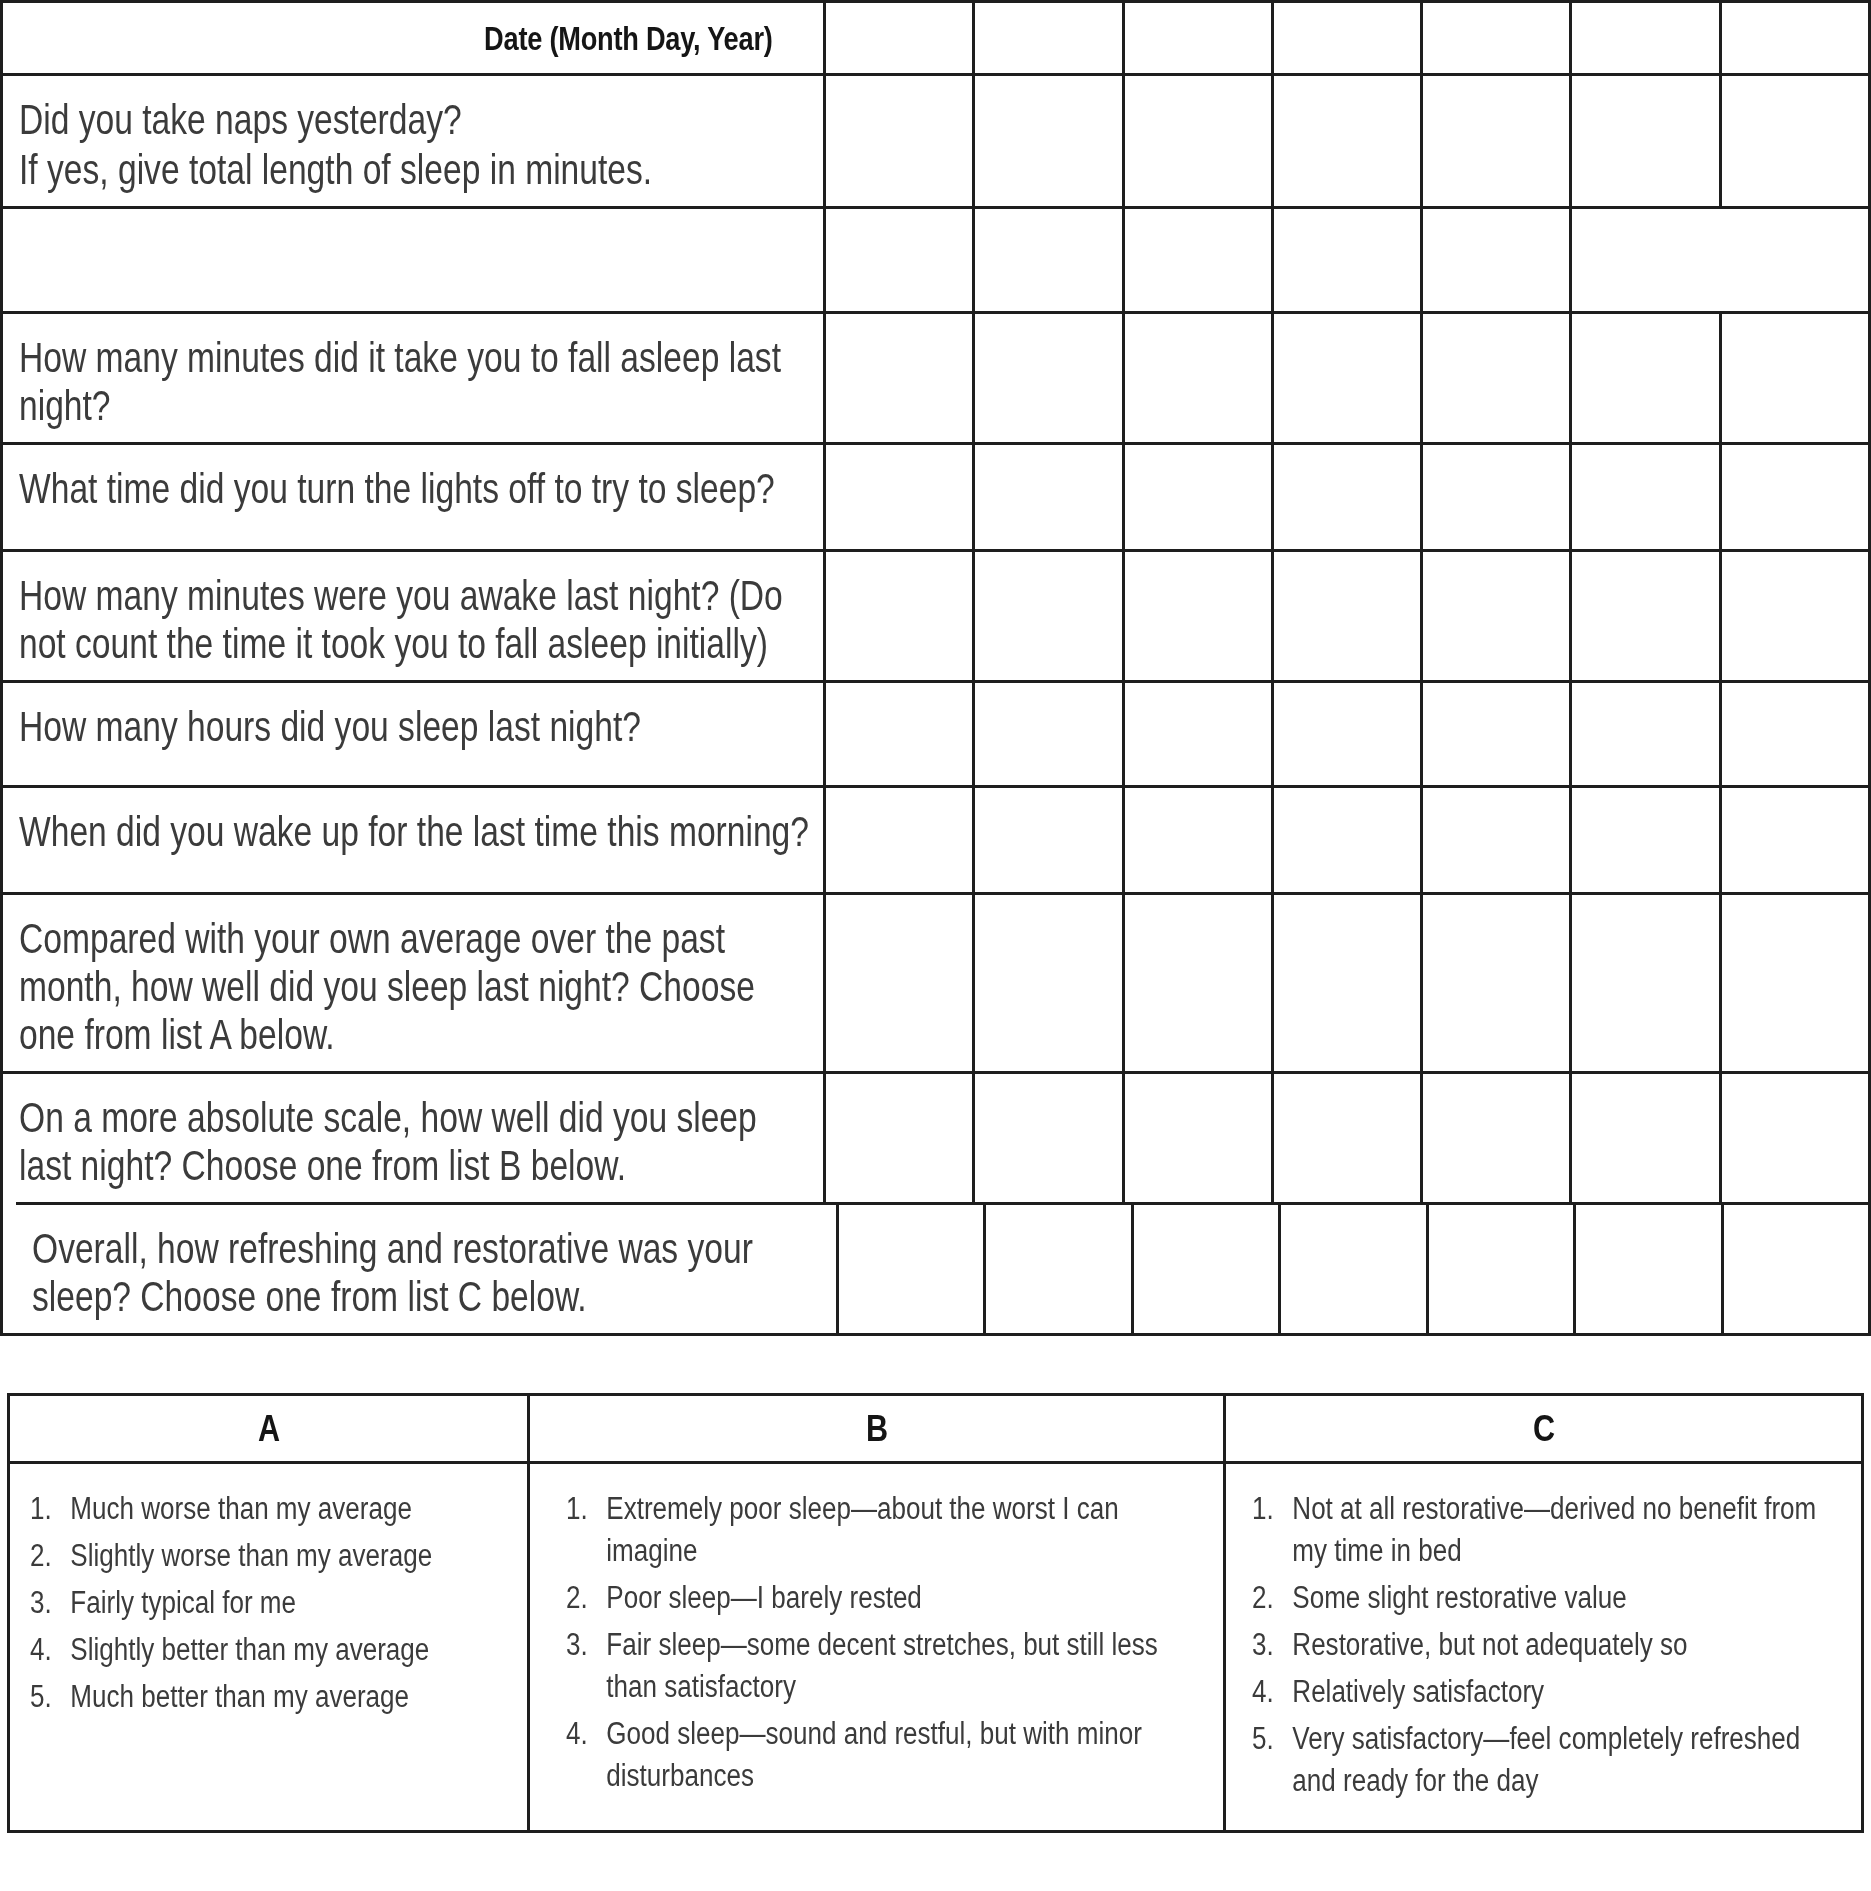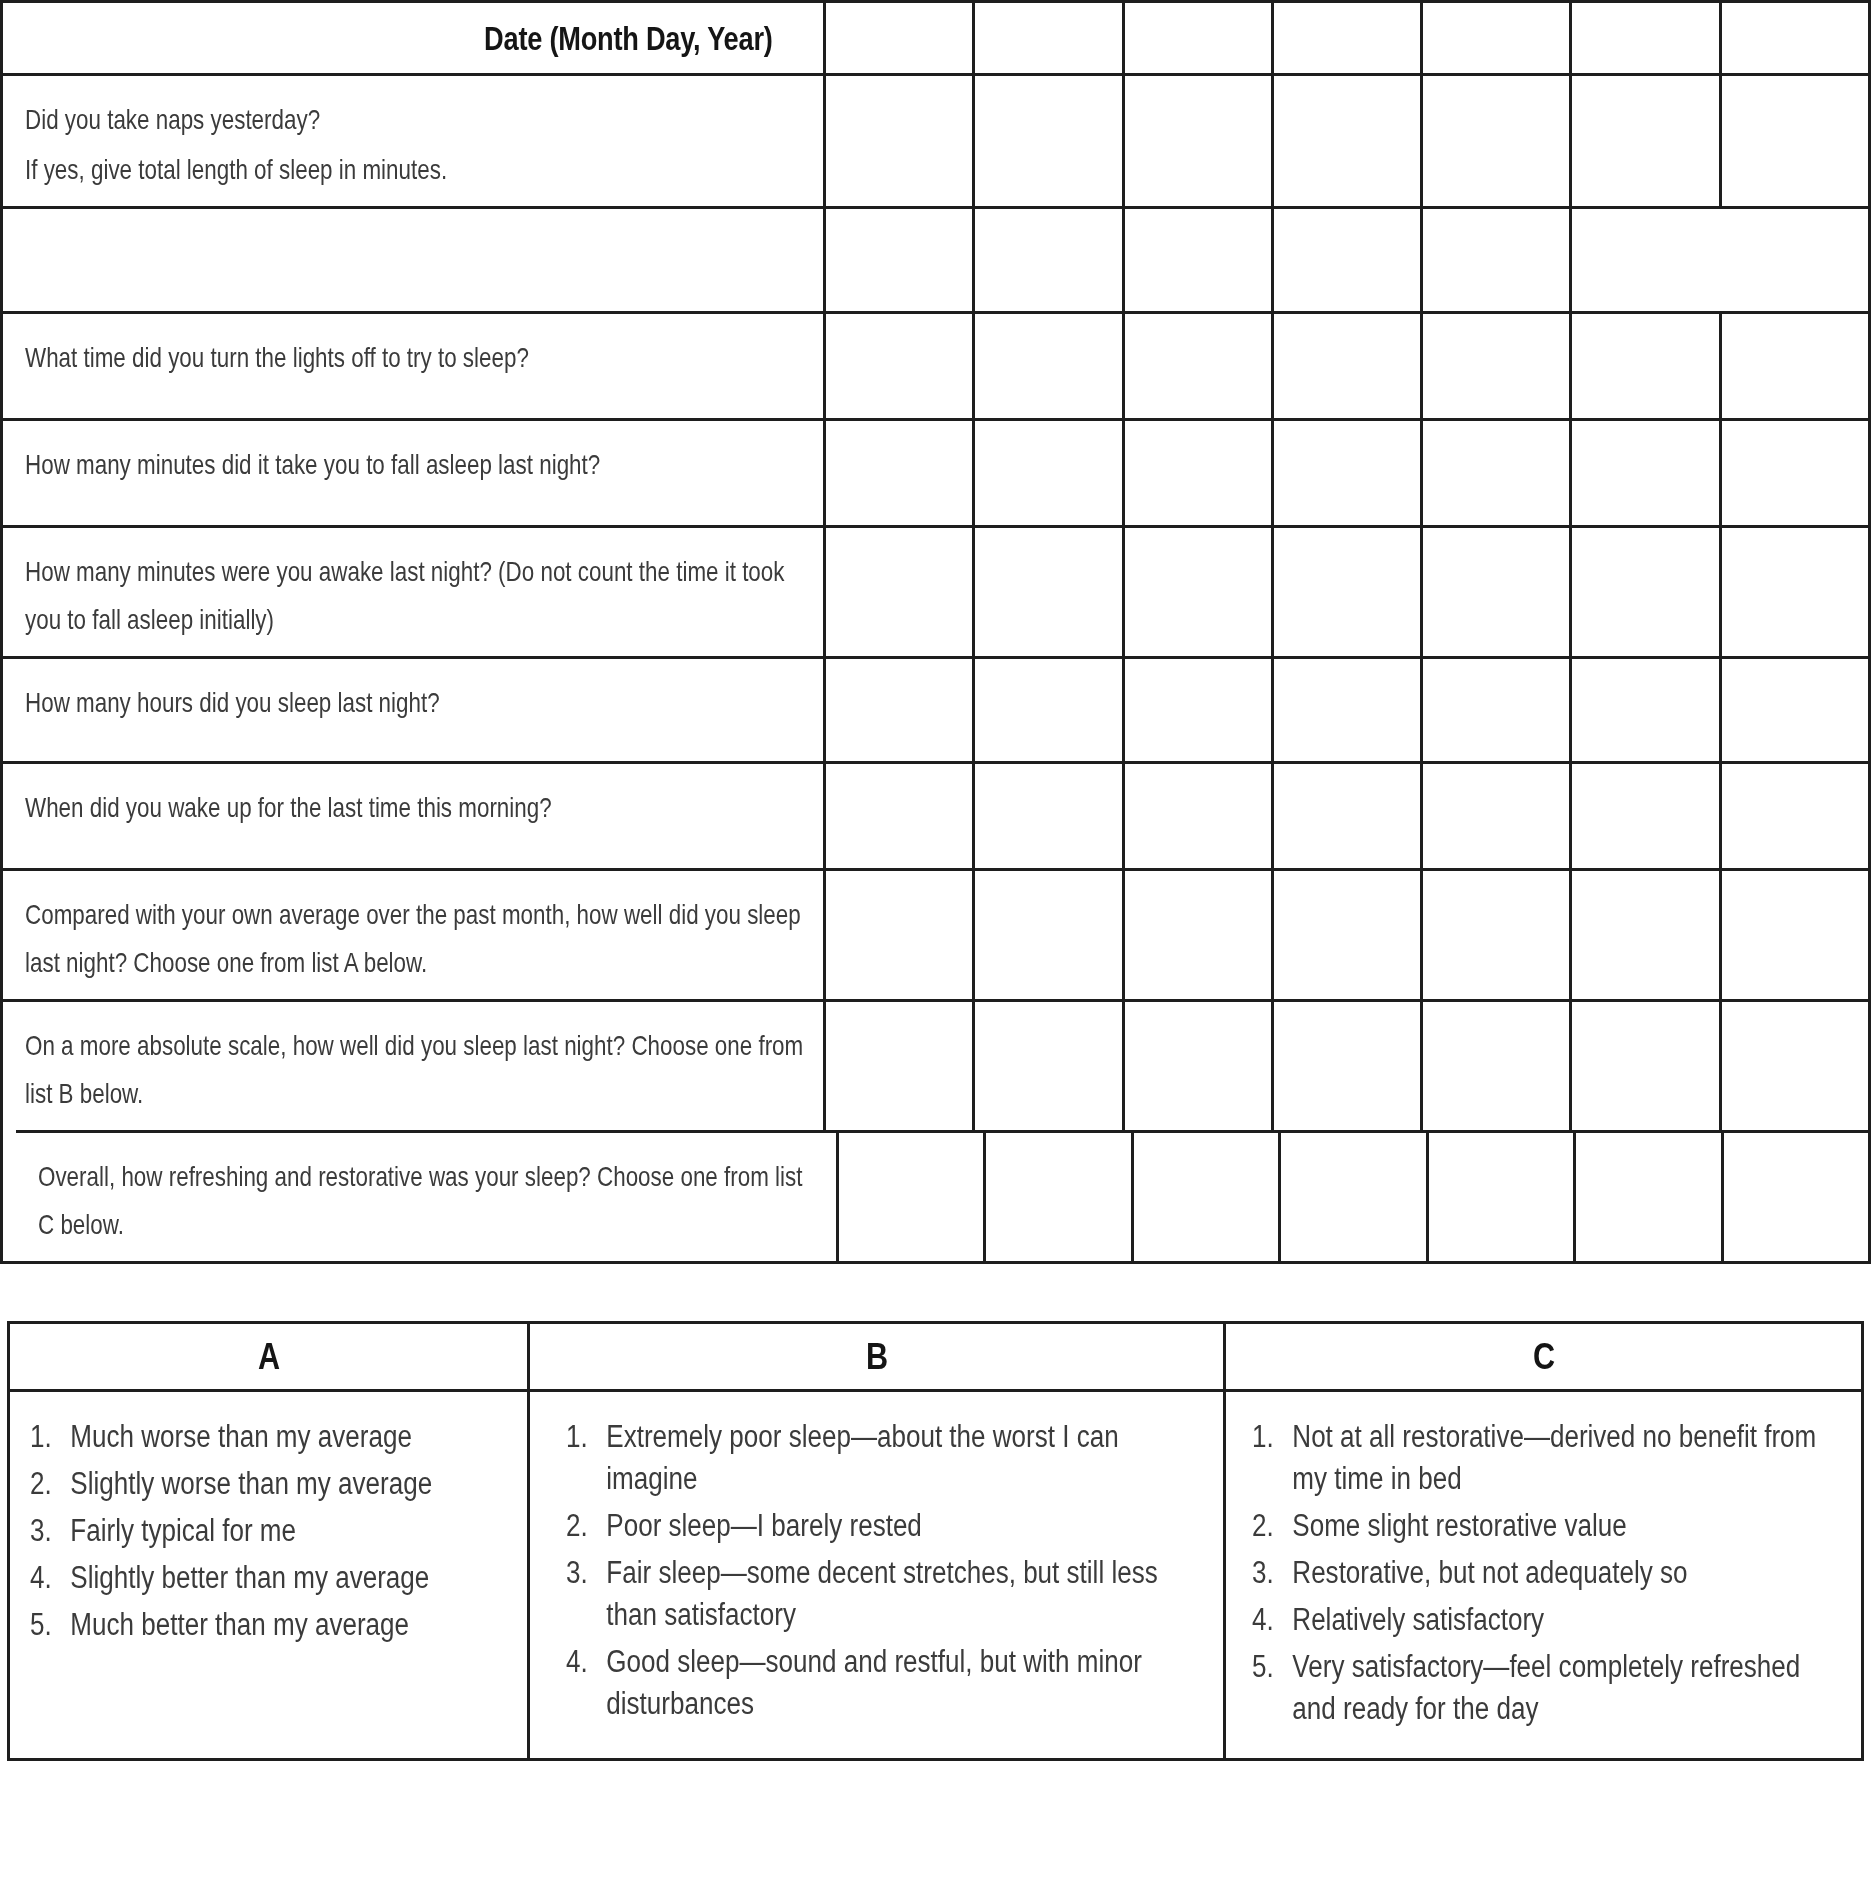--- a/index.html
+++ b/index.html
@@ -52,22 +52,22 @@
   .trow:nth-child(12){min-height:103px;}
   .trow:nth-child(13){min-height:107px;}
 
   .hcell{
     display:flex;align-items:center;justify-content:flex-end;
     padding:0 50px 0 20px;
     font-size:34px;font-weight:700;color:var(--heading);
     letter-spacing:-0.3px;
   }
   .qcell{
-    padding:20px 12px 12px 22px;
-    font-size:28px;line-height:48px;
+    padding:20px 12px 12px 16px;
+    font-size:42px;line-height:48px;
     color:var(--text);
     border-radius:13px;
   }
   .qline+.qline{margin-top:2px;}
   .qline:empty{display:none;}
   .dcell{background:#fff;}
 
   
   .ltable{
     margin:57px 7px 0 7px;
@@ -136,34 +136,34 @@
       <div class="dcell"></div>
       <div class="dcell"></div>
       <div class="dcell"></div>
       <div class="dcell"></div>
       <div class="dcell"></div>
       <div class="dcell"></div>
     </div>
 
     <div class="trow">
       <div class="qcell">
+          <div class="cx qline">How many minutes did it take you to fall asleep last night?</div>
+        </div>
+      <div class="dcell"></div>
+      <div class="dcell"></div>
+      <div class="dcell"></div>
+      <div class="dcell"></div>
+      <div class="dcell"></div>
+      <div class="dcell"></div>
+      <div class="dcell"></div>
+    </div>
+
+    <div class="trow">
+      <div class="qcell">
           <div class="cx qline">What time did you turn the lights off to try to sleep?</div>
-        </div>
-      <div class="dcell"></div>
-      <div class="dcell"></div>
-      <div class="dcell"></div>
-      <div class="dcell"></div>
-      <div class="dcell"></div>
-      <div class="dcell"></div>
-      <div class="dcell"></div>
-    </div>
-
-    <div class="trow">
-      <div class="qcell">
-          <div class="cx qline">How many minutes did it take you to fall asleep last night?</div>
         </div>
       <div class="dcell"></div>
       <div class="dcell"></div>
       <div class="dcell"></div>
       <div class="dcell"></div>
       <div class="dcell"></div>
       <div class="dcell"></div>
       <div class="dcell"></div>
     </div>
 

